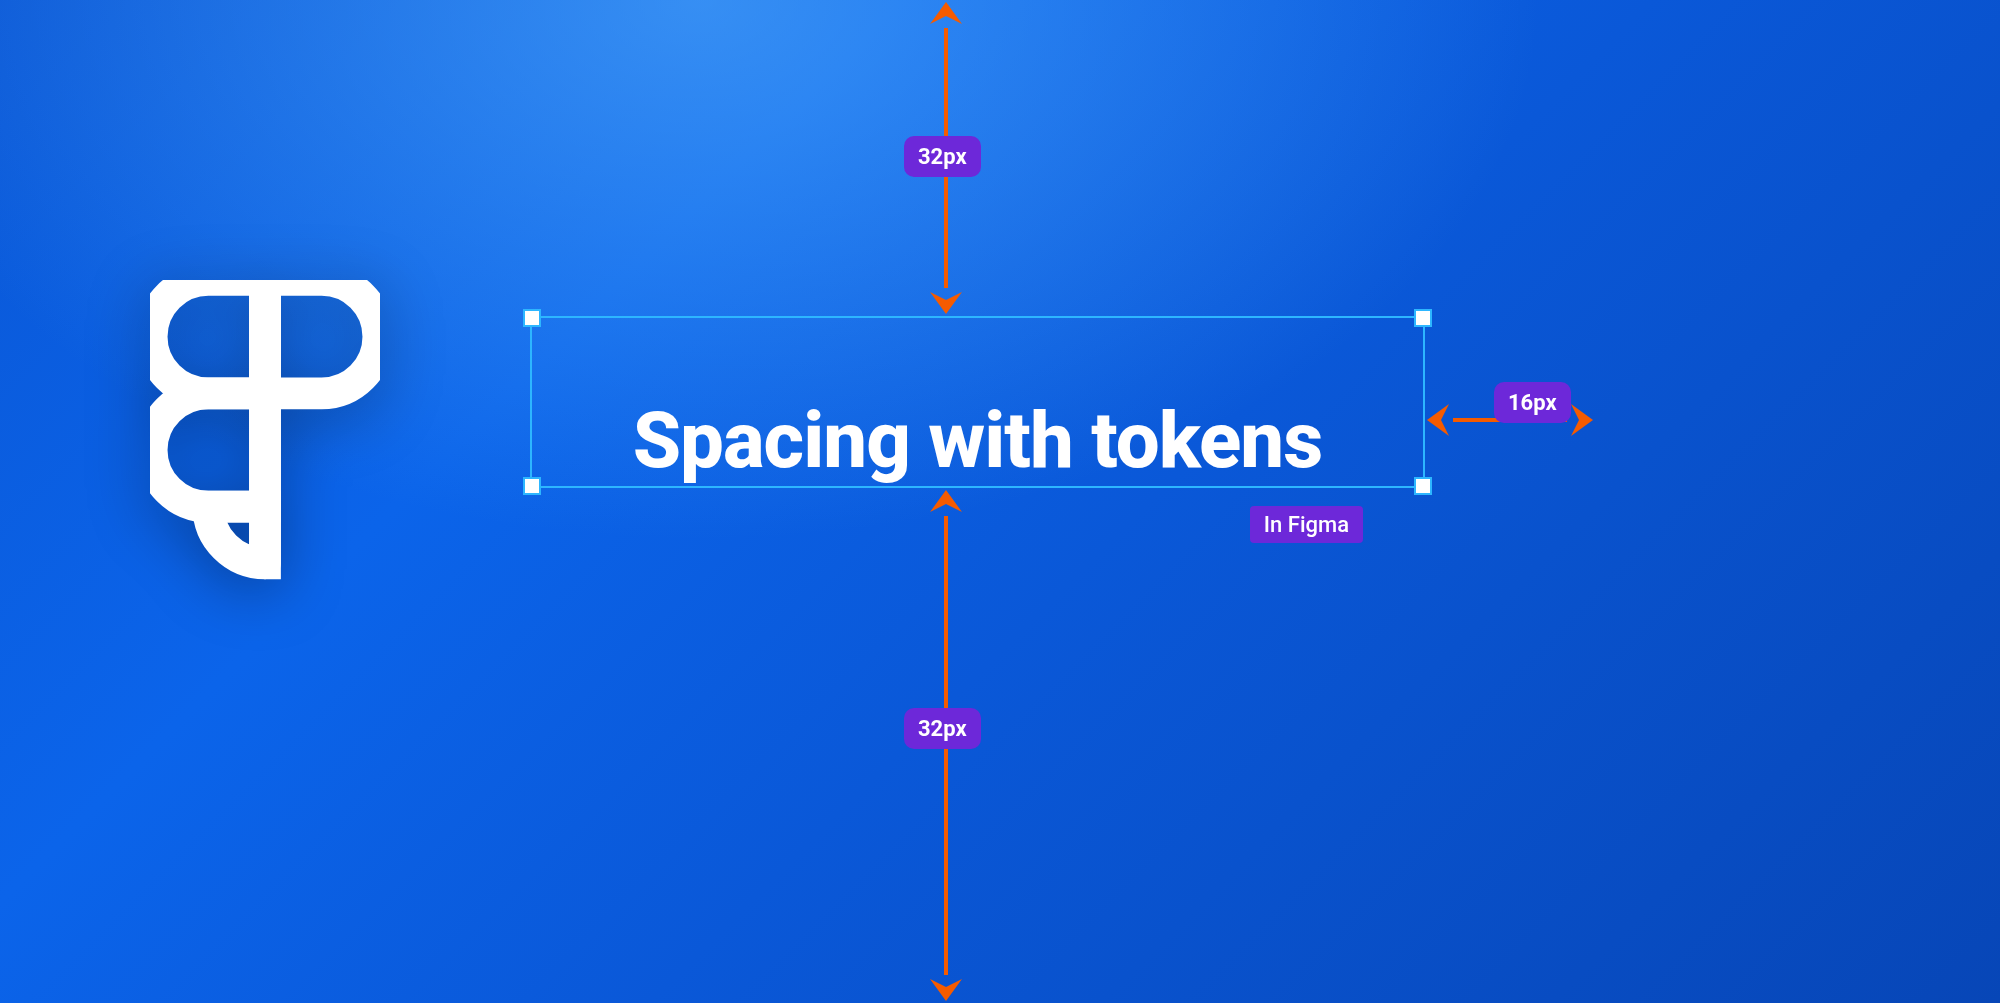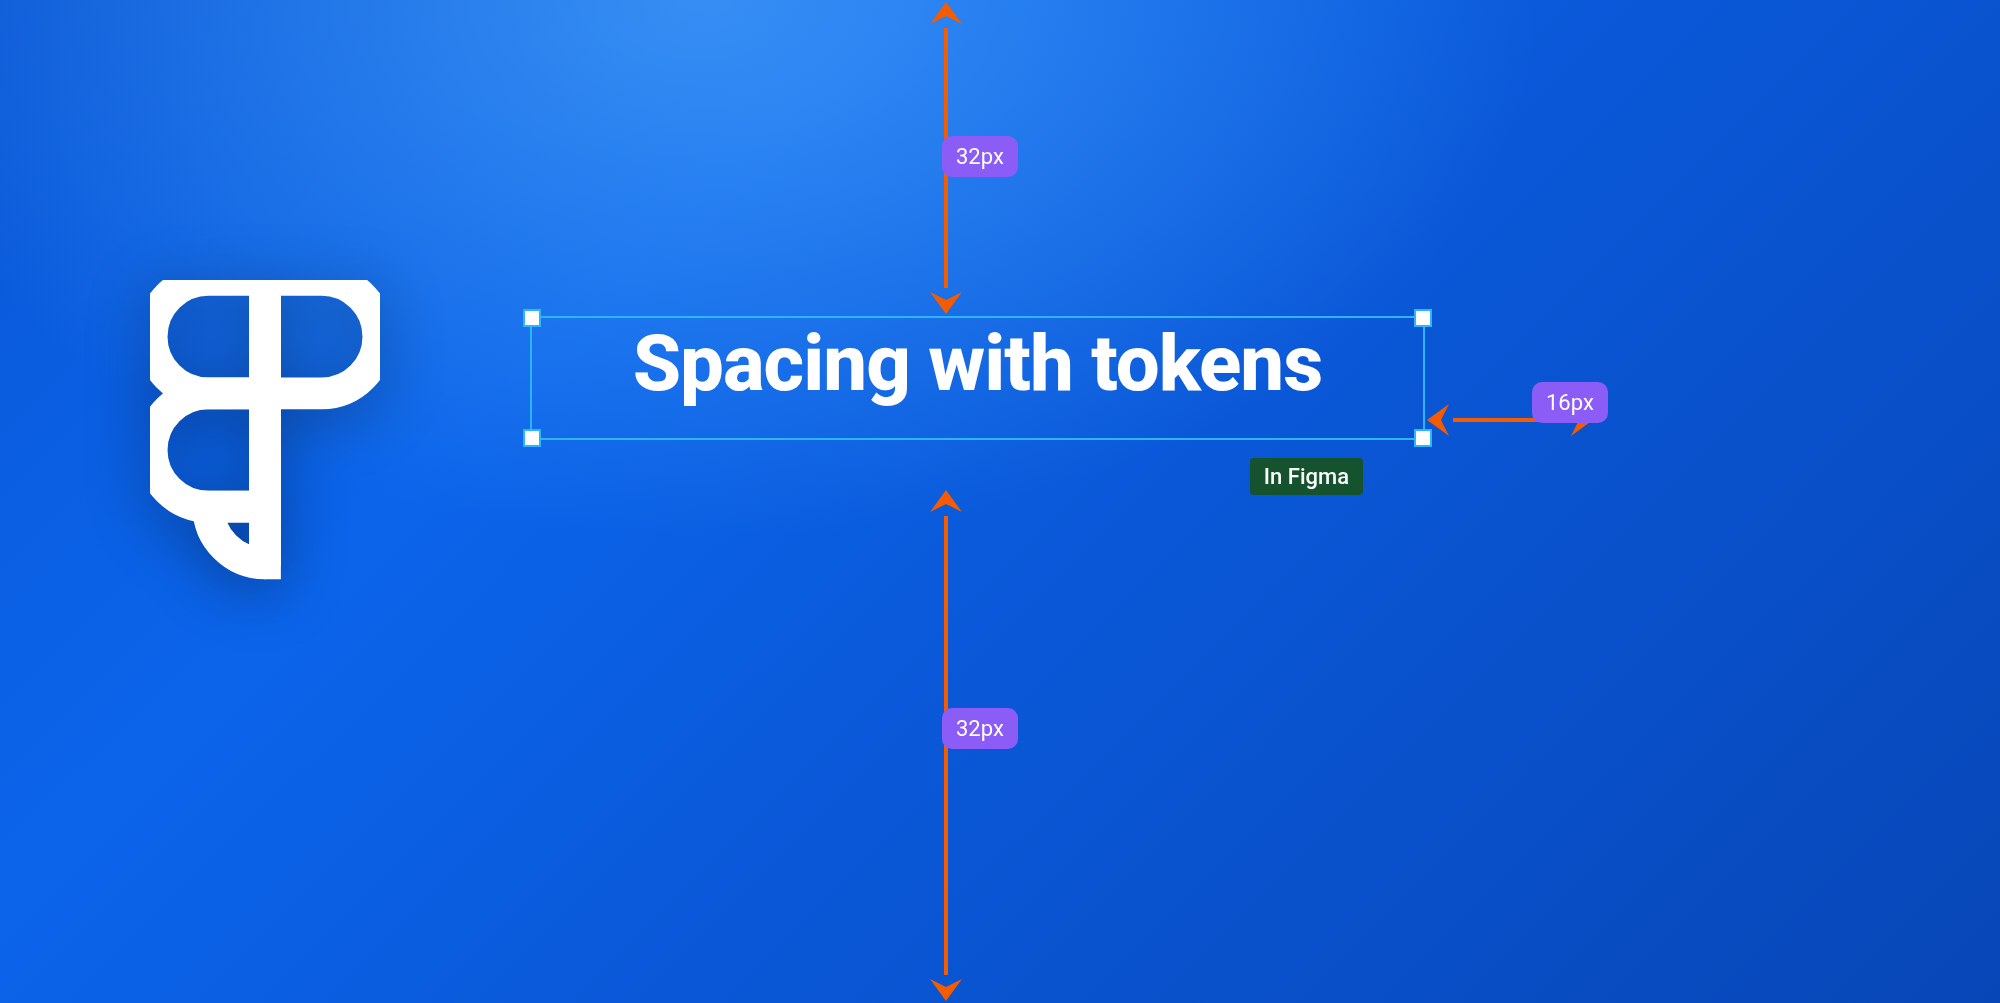--- a/index.html
+++ b/index.html
@@ -28,25 +28,25 @@
       filter: drop-shadow(0 10px 30px rgba(0,0,0,0.35));
     }
     .figma-logo svg { display:block; width:100%; height:100%; }
 
     
     .selection-frame {
       position: absolute;
       left: 530px;
       top: 316px;
       width: 895px;
-      height: 124px;
+      height: 172px;
       border: 2px solid #2db6ff;
       box-sizing: border-box;
       display: flex;
-      align-items: flex-start;
+      align-items: flex-end;
       justify-content: center;
     }
     .selection-frame .title-text {
       color: #ffffff;
       font-size: 78px;
       font-weight: 800;
       letter-spacing: -1px;
       white-space: nowrap;
     }
     .sel-handle {
@@ -59,48 +59,47 @@
     .h-tr { right:-9px;  top: -9px; }
     .h-bl { left: -9px;  bottom:-9px; }
     .h-br { right:-9px;  bottom:-9px; }
 
     
     .dim-label {
       position: absolute;
       right: 60px;
       top: 100%;
       margin-top: 20px;
-      background: #14532d;
+      background: #6d28d9;
       color: #ffffff;
       font-size: 22px;
       font-weight: 500;
       padding: 6px 14px;
       border-radius: 4px;
       white-space: nowrap;
     }
 
     
     .measure-v { position: absolute; display:flex; flex-direction:column; align-items:center; }
     .measure-v .arrowhead { color: #f55b00; font-size: 0; }
     .measure-v .stem { width: 0; flex: 1 1 auto; border-left: 4px solid #f55b00; }
     .measure-v svg { display:block; }
 
     .measure-h { position: absolute; display:flex; flex-direction:row; align-items:center; }
     .measure-h .stem { height:0; flex:1 1 auto; border-top: 4px solid #f55b00; }
 
     .measure-badge {
       position: absolute;
-      background: #8b5cf6;
+      background: #6d28d9;
       color:#ffffff;
       font-size: 22px;
-      font-weight:400;
+      font-weight:700;
       padding: 8px 14px;
       border-radius: 10px;
       white-space: nowrap;
-      margin-left: 38px;
     }
 
     
     .mv-top { left: 926px; top: 0; height: 316px; }
     .mv-top .measure-badge { left: -22px; top: 136px; }
 
     
     .mv-bottom { left: 926px; top: 488px; height: 515px; }
     .mv-bottom .measure-badge { left: -22px; top: 220px; }
 

